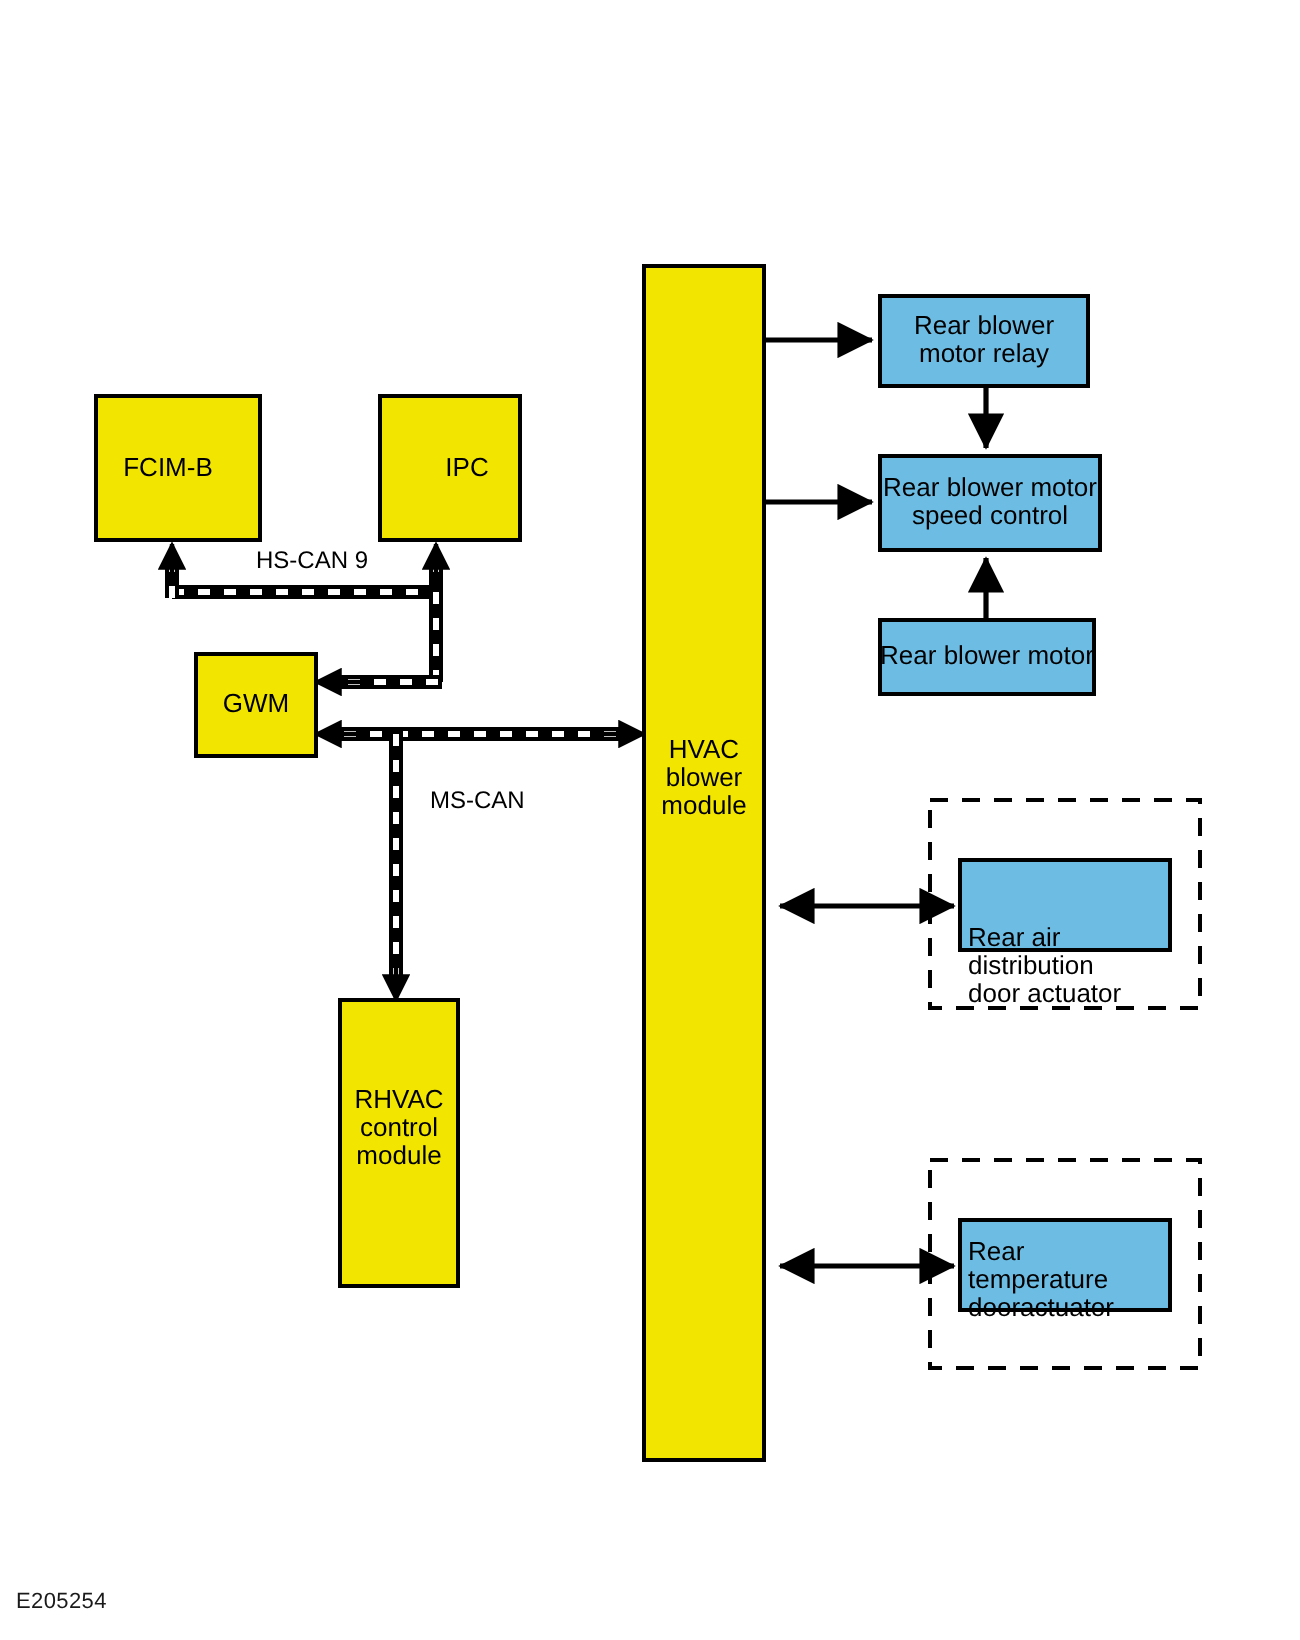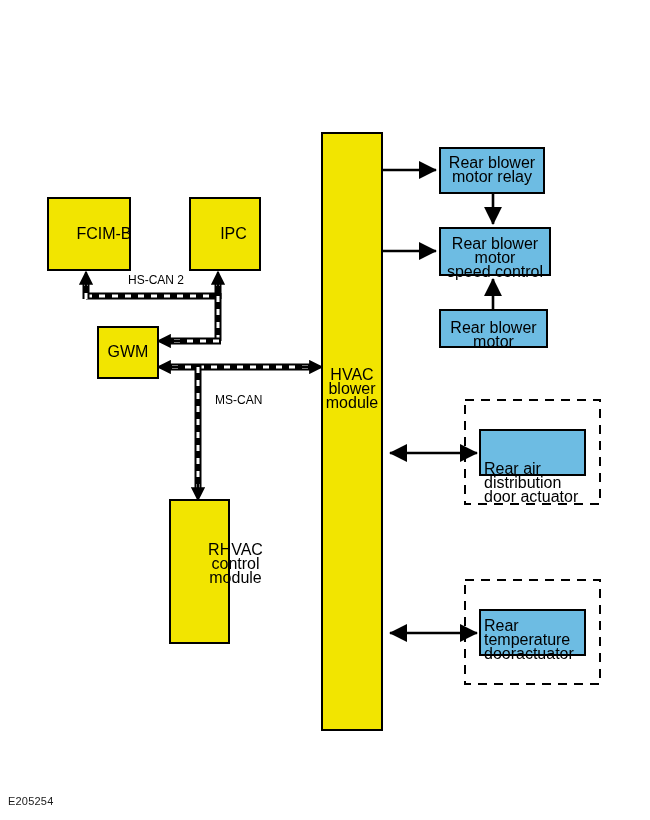--- a/index.html
+++ b/index.html
@@ -18,21 +18,21 @@
     position: absolute;
     left: 0; top: 0;
     width: 650px;
     height: 820px;
   }
   .node-label {
     position: absolute;
     text-align: center;
     color: #000000;
     font-family: "Liberation Sans", sans-serif;
-    font-size: 16px;
+    font-size: 13px;
     line-height: 14px;
     white-space: pre-line;
     pointer-events: none;
   }
   .bus-label {
     position: absolute;
     color: #000000;
     font-family: "Liberation Sans", sans-serif;
     font-size: 12px;
     line-height: 14px;
@@ -127,36 +127,36 @@
   <rect x="170" y="500" width="59" height="143" fill="#F2E500" stroke="#000000" stroke-width="2"></rect>
   <rect x="322" y="133" width="60" height="597" fill="#F2E500" stroke="#000000" stroke-width="2"></rect>
 
   <rect x="440" y="148" width="104" height="45" fill="#6DBCE3" stroke="#000000" stroke-width="2"></rect>
   <rect x="440" y="228" width="110" height="47" fill="#6DBCE3" stroke="#000000" stroke-width="2"></rect>
   <rect x="440" y="310" width="107" height="37" fill="#6DBCE3" stroke="#000000" stroke-width="2"></rect>
   <rect x="480" y="430" width="105" height="45" fill="#6DBCE3" stroke="#000000" stroke-width="2"></rect>
   <rect x="480" y="610" width="105" height="45" fill="#6DBCE3" stroke="#000000" stroke-width="2"></rect>
 </svg>
 
-<div class="node-label" style="left:48px; top:227px; width:72px;margin-left:20px;">FCIM-B</div>
+<div class="node-label" style="left:48px; top:227px; width:72px;">FCIM-B</div>
 <div class="node-label" style="left:190px; top:227px; width:87px;">IPC</div>
 <div class="node-label" style="left:98px; top:345px; width:60px;">GWM</div>
-<div class="node-label" style="left:170px; top:543px; width:59px;margin-left:36px;">RHVAC
+<div class="node-label" style="left:170px; top:543px; width:59px;">RHVAC
 control
 module</div>
 <div class="node-label" style="left:322px; top:368px; width:60px;">HVAC
 blower
 module</div>
 
 <div class="node-label" style="left:440px; top:156px; width:104px;">Rear blower
 motor relay</div>
 <div class="node-label" style="left:438px; top:237px; width:114px;">Rear blower motor
 speed control</div>
 <div class="node-label" style="left:440px; top:321px; width:107px;">Rear blower motor</div>
 <div class="node-label" style="left:484px; top:462px; width:101px; text-align:left;">Rear air distribution
 door actuator</div>
 <div class="node-label" style="left:484px; top:619px; width:101px; text-align:left;">Rear temperature
 dooractuator</div>
 
-<div class="bus-label" style="left:128px; top:273px;">HS-CAN 2</div>
+<div class="bus-label" style="left:128px; top:273px;">HS-CAN 9</div>
 <div class="bus-label" style="left:215px; top:381px;margin-top:12px;">MS-CAN</div>
 
 <div class="figure-id">E205254</div>
 
 </body></html>

